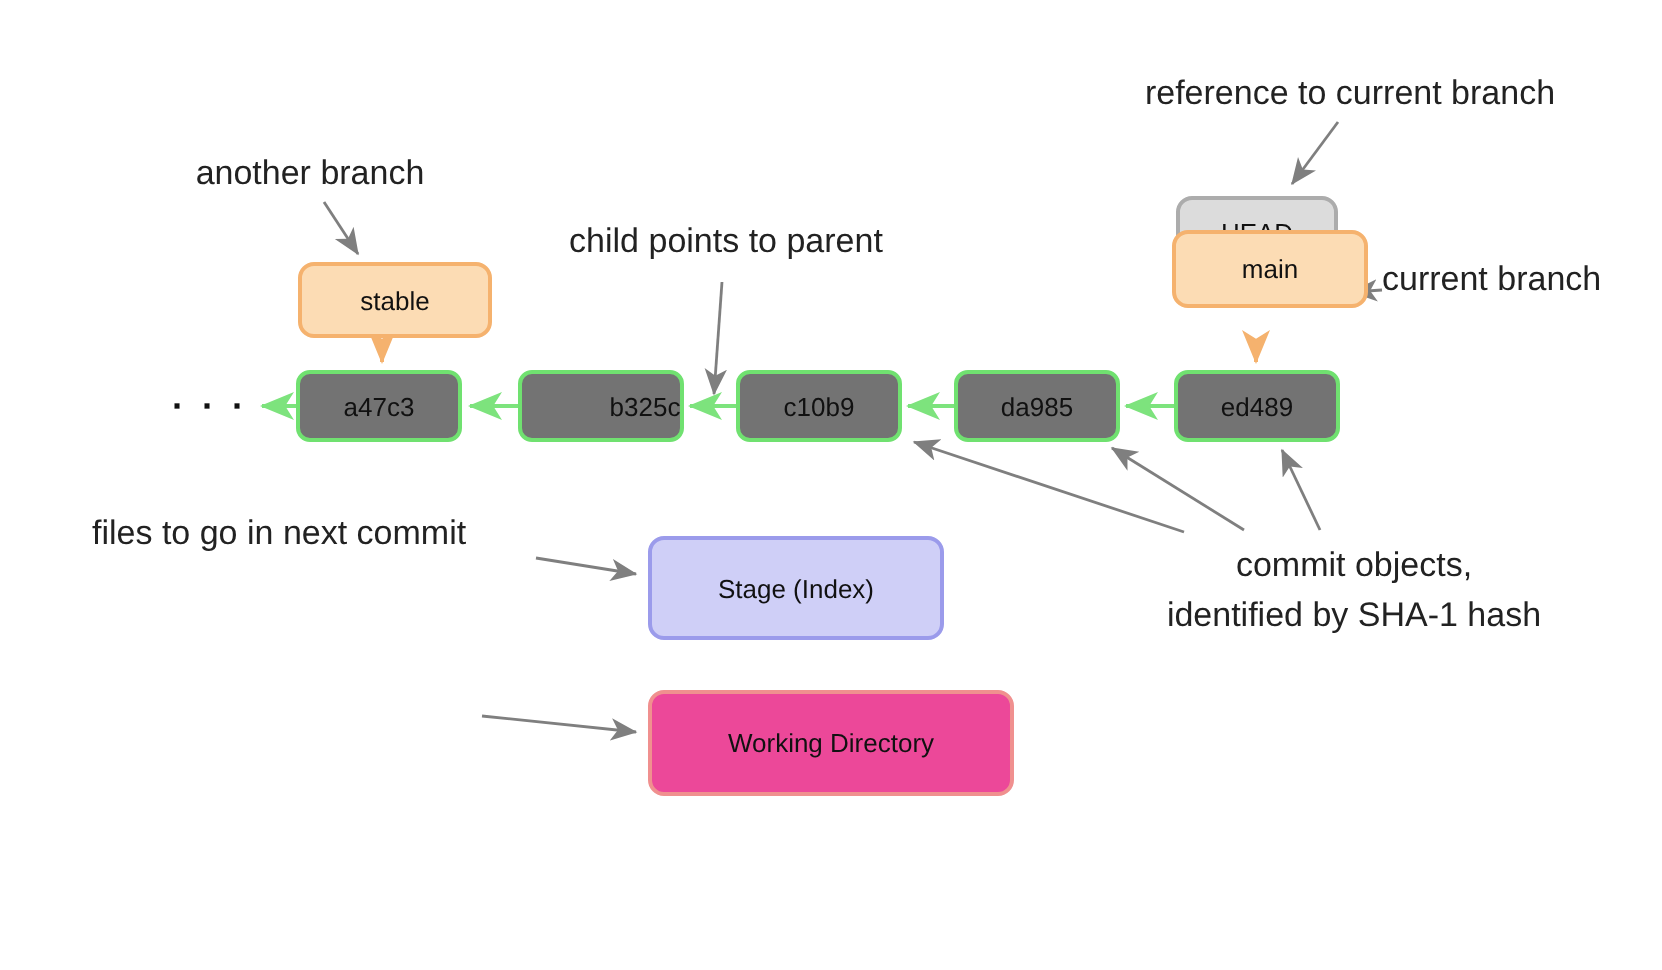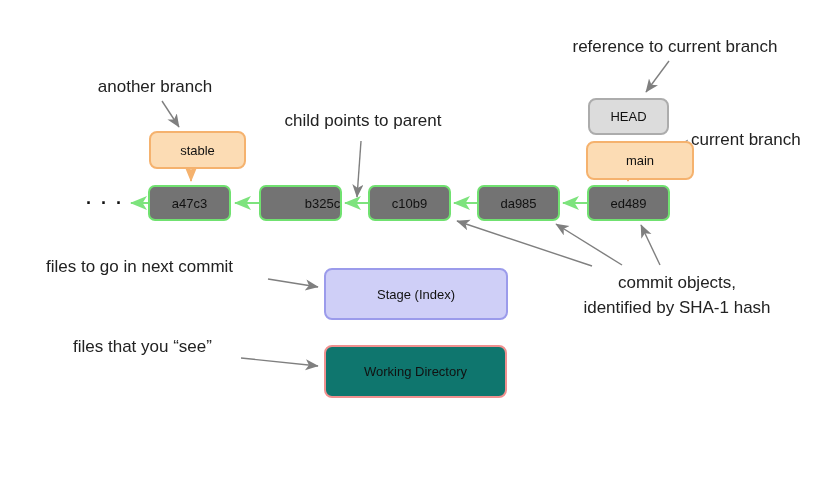--- a/index.html
+++ b/index.html
@@ -49,21 +49,21 @@
     border-radius: 8px;
   }
   .area-node {
     border-radius: 8px;
   }
   .stage-node {
     background: #cfcff7;
     border: 2.5px solid #9b9beb;
   }
   .working-node {
-    background: #0f766e;
+    background: #ec4899;
     border: 2.5px solid #f0908f;
   }
   .annotation {
     position: absolute;
     font-size: 17px;
     color: #222222;
     white-space: nowrap;
   }
   .annotation.centered { text-align: center; }
   .ellipsis {
@@ -119,29 +119,28 @@
 
   <div class="ellipsis">· · ·</div>
   <div class="node commit-node" style="left:148px;">a47c3</div>
   <div class="node commit-node" style="left:259px;padding-left:44px;">b325c</div>
   <div class="node commit-node" style="left:368px;">c10b9</div>
   <div class="node commit-node" style="left:477px;">da985</div>
   <div class="node commit-node" style="left:587px;">ed489</div>
 
   <div class="node branch-node" style="left:149px;top:131px;width:97px;height:38px;">stable</div>
   <div class="node head-node" style="left:588px;top:98px;width:81px;height:37px;">HEAD</div>
-  <div class="node branch-node" style="left:586px;top:141px;width:108px;height:39px;z-index:2;text-align:right;">main</div>
+  <div class="node branch-node" style="left:586px;top:115px;width:98px;height:39px;z-index:2;text-align:right;">main</div>
 
-  <div class="node area-node stage-node" style="left:324px;top:268px;width:184px;height:52px;">Stage (Index)</div>
+  <div class="node area-node stage-node" style="left:324px;top:268px;width:148px;height:52px;">Stage (Index)</div>
   <div class="node area-node working-node" style="left:324px;top:345px;width:183px;height:53px;">Working Directory</div>
 
   <div class="annotation centered" style="left:88px;top:77px;width:134px;">another branch</div>
   <div class="annotation centered" style="left:556px;top:37px;width:238px;">reference to current branch</div>
   <div class="annotation centered" style="left:271px;top:111px;width:184px;">child points to parent</div>
   <div class="annotation" style="left:691px;top:130px;">current branch</div>
   <div class="annotation" style="left:46px;top:257px;">files to go in next commit</div>
-  <div class="annotation" style="left:73px;top:337px;">files that you “see”</div>
   <div class="annotation centered" style="left:563px;top:270px;width:228px;line-height:25px;">
     <div>commit objects,</div>
     <div>identified by SHA-1 hash</div>
   </div>
 
 </div>
 
 </body></html>

